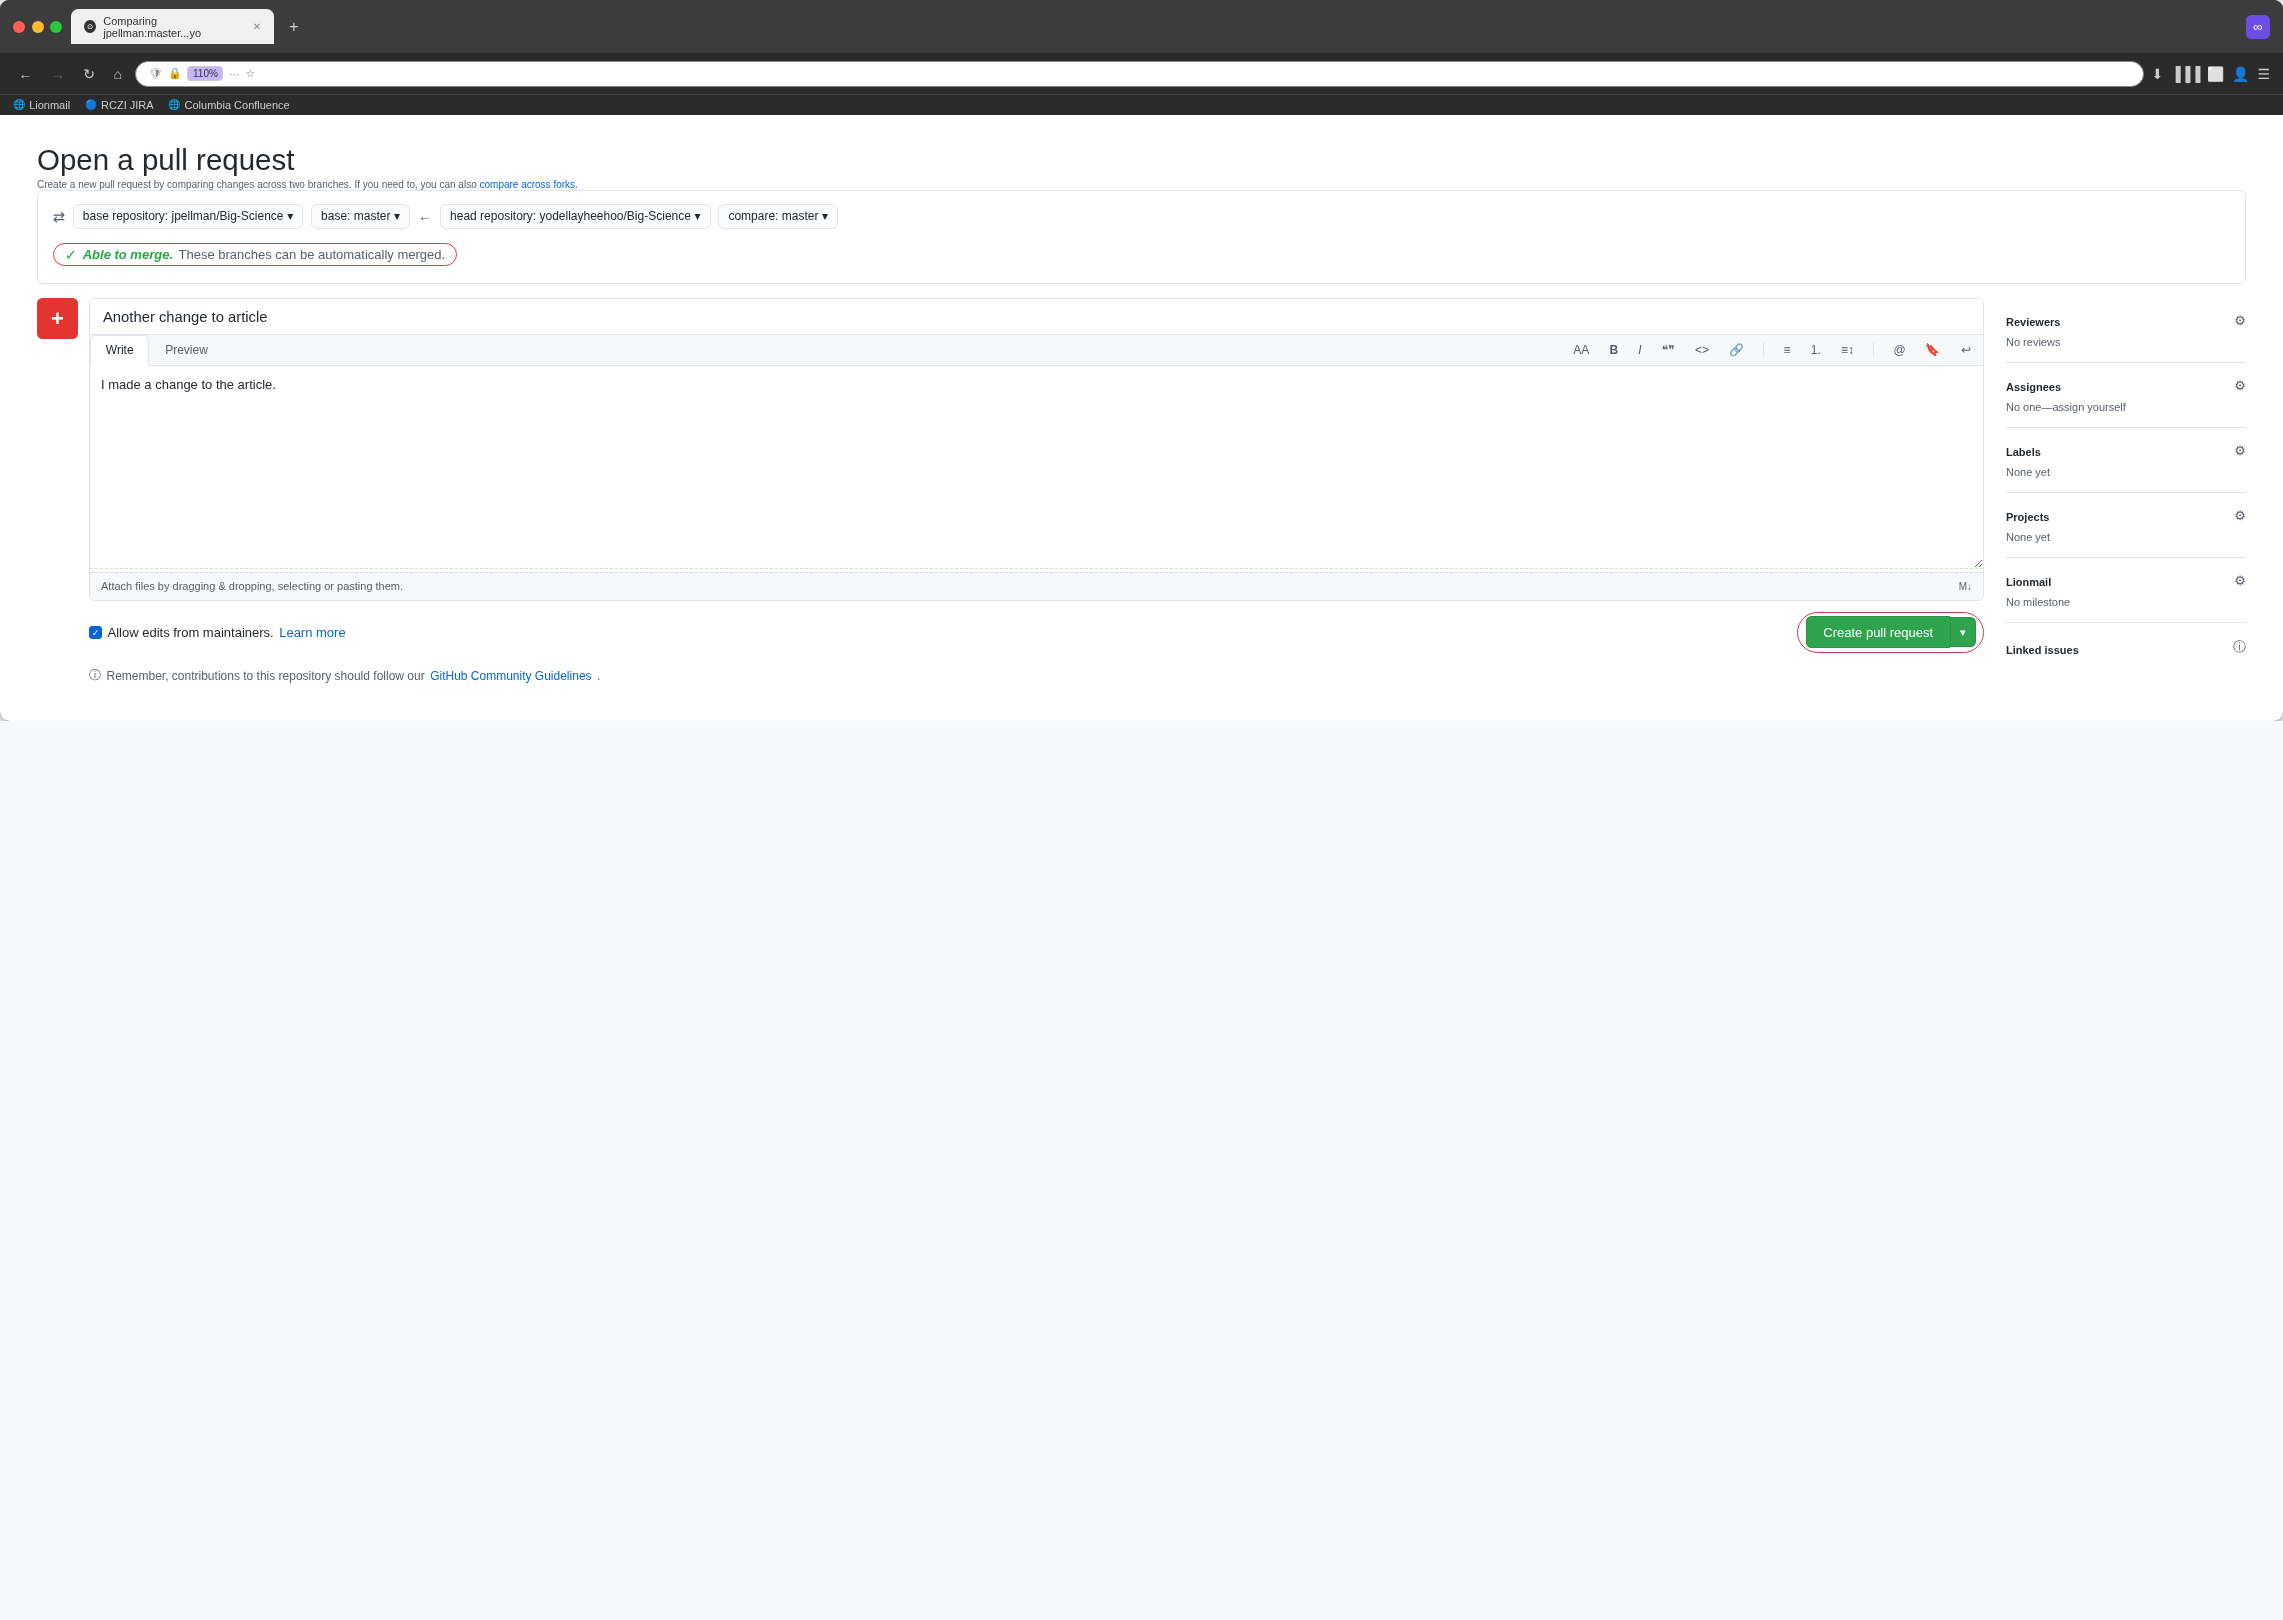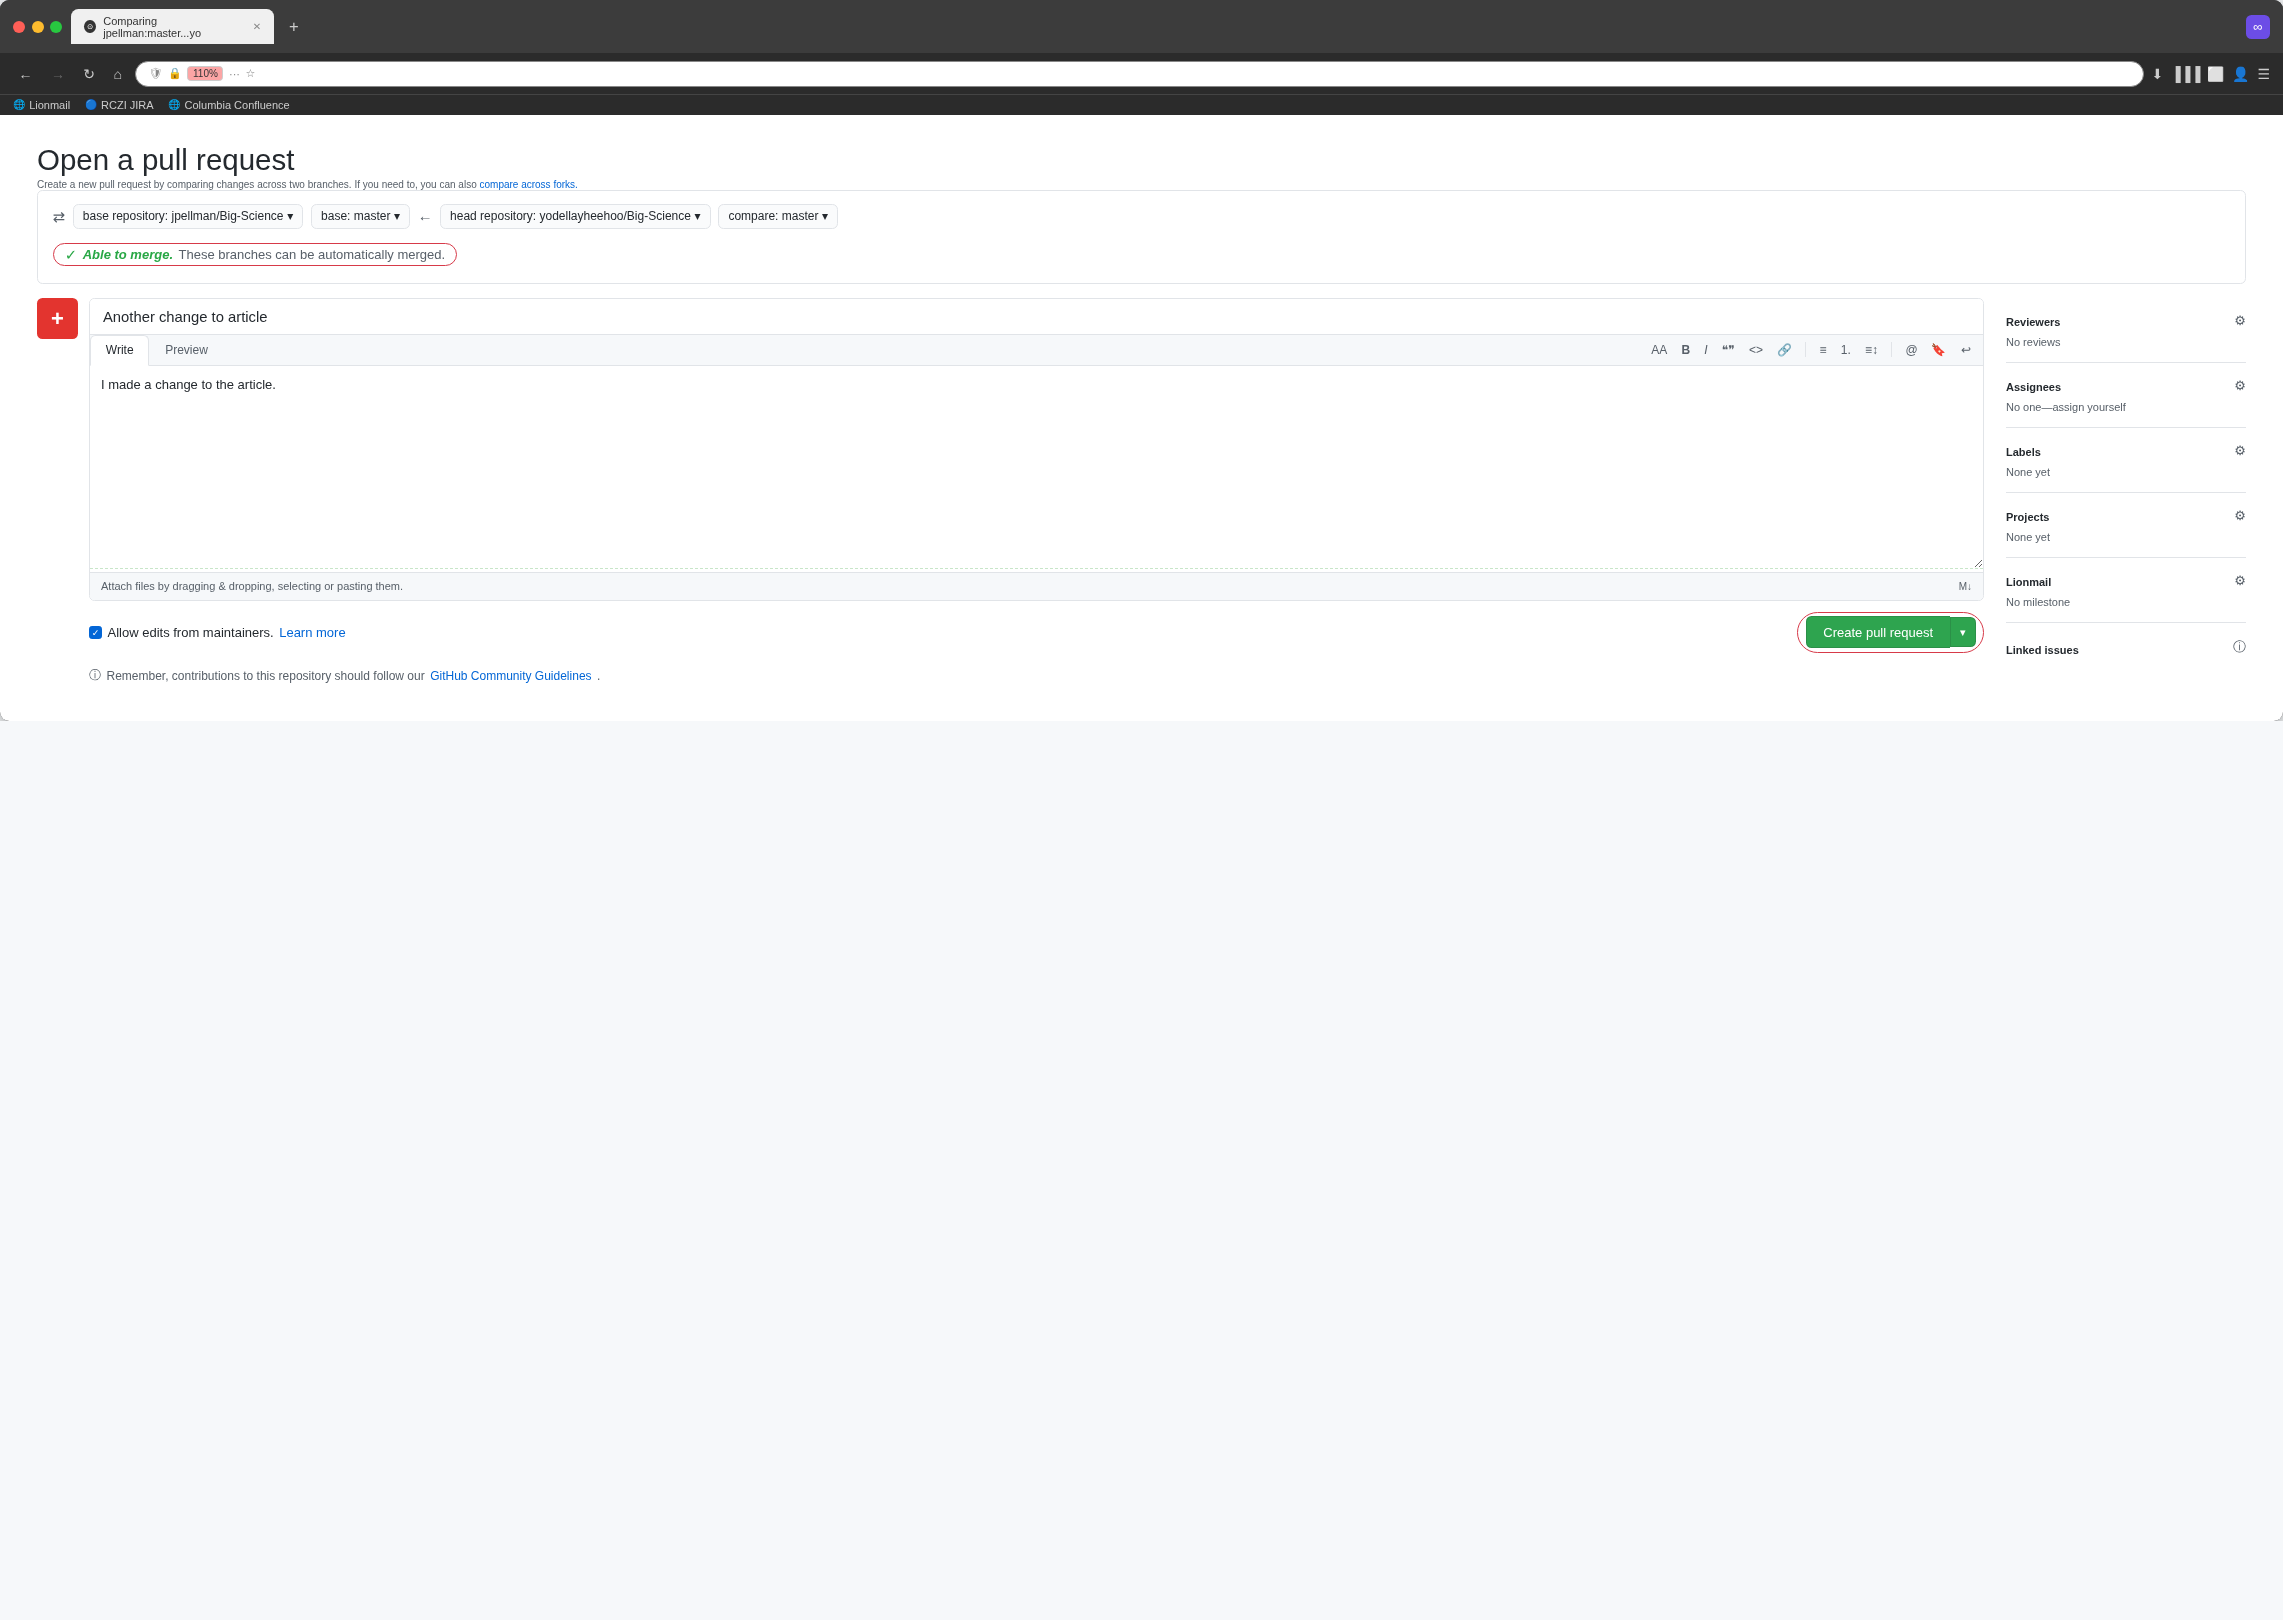--- a/index.html
+++ b/index.html
@@ -15,21 +15,21 @@
     .dot-green { background: #28c840; }
     .browser-tab { background: #f0f0f0; border-radius: 7.4px 7.4px 0 0; padding: 5.5px 13px; display: flex; align-items: center; gap: 7.4px; font-size: 11px; color: #333; max-width: 203px; flex-shrink: 0; }
     .browser-tab-icon { width: 13px; height: 13px; background: #333; border-radius: 50%; display: flex; align-items: center; justify-content: center; color: white; font-size: 7.4px; }
     .browser-tab-close { margin-left: 3.7px; color: #888; font-size: 10px; cursor: pointer; }
     .browser-tab-new { background: none; color: #ccc; font-size: 16.6px; cursor: pointer; padding: 0 5.5px; }
     .browser-nav { background: #2b2b2b; padding: 7.4px 13px; display: flex; align-items: center; gap: 7.4px; }
     .nav-btn { background: none; border: none; color: #ccc; cursor: pointer; padding: 3.7px 5.5px; font-size: 14px; border-radius: 3.7px; }
     .nav-btn.disabled { color: #666; cursor: default; }
     .address-bar { flex: 1; background: #fff; border: 0.9px solid #888; border-radius: 18.5px; padding: 4.6px 13px; font-size: 11px; color: #333; display: flex; align-items: center; gap: 5.5px; }
     .address-bar-url { flex: 1; color: #333; font-size: 11px; }
-    .address-bar-zoom { background: #fca5a5; border: 0.9px solid #ccc; border-radius: 3.7px; padding: 0.9px 4.6px; font-size: 10px; }
+    .address-bar-zoom { background: #c4b5fd; border: 0.9px solid #ccc; border-radius: 3.7px; padding: 0.9px 4.6px; font-size: 10px; }
     .nav-actions { display: flex; align-items: center; gap: 7.4px; color: #ccc; font-size: 14px; }
     .bookmarks-bar { background: #2b2b2b; padding: 3.7px 13px; display: flex; align-items: center; gap: 14.8px; border-top: 0.9px solid #444; }
     .bookmark-item { color: #ccc; font-size: 11px; cursor: pointer; display: flex; align-items: center; gap: 3.7px; }
     .bookmark-icon { font-size: 10px; }
     .infinity-icon { width: 24px; height: 24px; background: #6c4de6; border-radius: 5.5px; display: flex; align-items: center; justify-content: center; color: white; font-size: 13px; margin-left: auto; }
 
     
     .page-content { background: #fff; min-height: 554px; padding: 28px 37px 37px; }
     .page-title { font-size: 29.5px; font-weight: 300; color: #24292e; margin-bottom: 2px; }
     .page-subtitle { font-size: 10px; color: #586069; }
@@ -61,21 +61,21 @@
     .pr-editor { flex: 1; border: 0.9px solid #e1e4e8; border-radius: 5.5px; overflow: hidden; }
     .pr-title-input { width: 100%; padding: 9.2px 13px; font-size: 14.8px; border: none; border-bottom: 0.9px solid #e1e4e8; outline: none; color: #24292e; }
 
     
     .editor-tabs { display: flex; border-bottom: 0.9px solid #e1e4e8; background: #f6f8fa; }
     .editor-tab { padding: 7.4px 14.8px; font-size: 12px; cursor: pointer; border: 0.9px solid transparent; margin-bottom: -0.9px; }
     .editor-tab.active { background: #fff; border-color: #e1e4e8 #e1e4e8 #fff; border-radius: 5.5px 5.5px 0 0; color: #24292e; }
     .editor-tab:not(.active) { color: #586069; }
 
     
-    .editor-toolbar { display: flex; align-items: center; gap: 5px; padding: 5.5px 11px; background: #f6f8fa; border-bottom: 0.9px solid #e1e4e8; flex-wrap: wrap; }
+    .editor-toolbar { display: flex; align-items: center; gap: 11px; padding: 5.5px 11px; background: #f6f8fa; border-bottom: 0.9px solid #e1e4e8; flex-wrap: wrap; }
     .toolbar-btn { background: none; border: none; cursor: pointer; color: #586069; padding: 2.8px 4.6px; font-size: 12px; border-radius: 2.8px; }
     .toolbar-sep { width: 0.9px; height: 14.8px; background: #e1e4e8; margin: 0 3.7px; }
 
     
     .editor-textarea { width: 100%; min-height: 203px; padding: 11px; border: none; outline: none; font-size: 13px; color: #24292e; resize: vertical; font-family: inherit; border-bottom: 1.8px dashed #c8e6c9; background: #fff; }
 
     
     .attach-files { padding: 7.4px 11px; background: #f6f8fa; border-top: 0.9px solid #e1e4e8; display: flex; justify-content: space-between; align-items: center; font-size: 11px; color: #586069; }
     .md-icon { font-size: 10px; color: #586069; }
 

